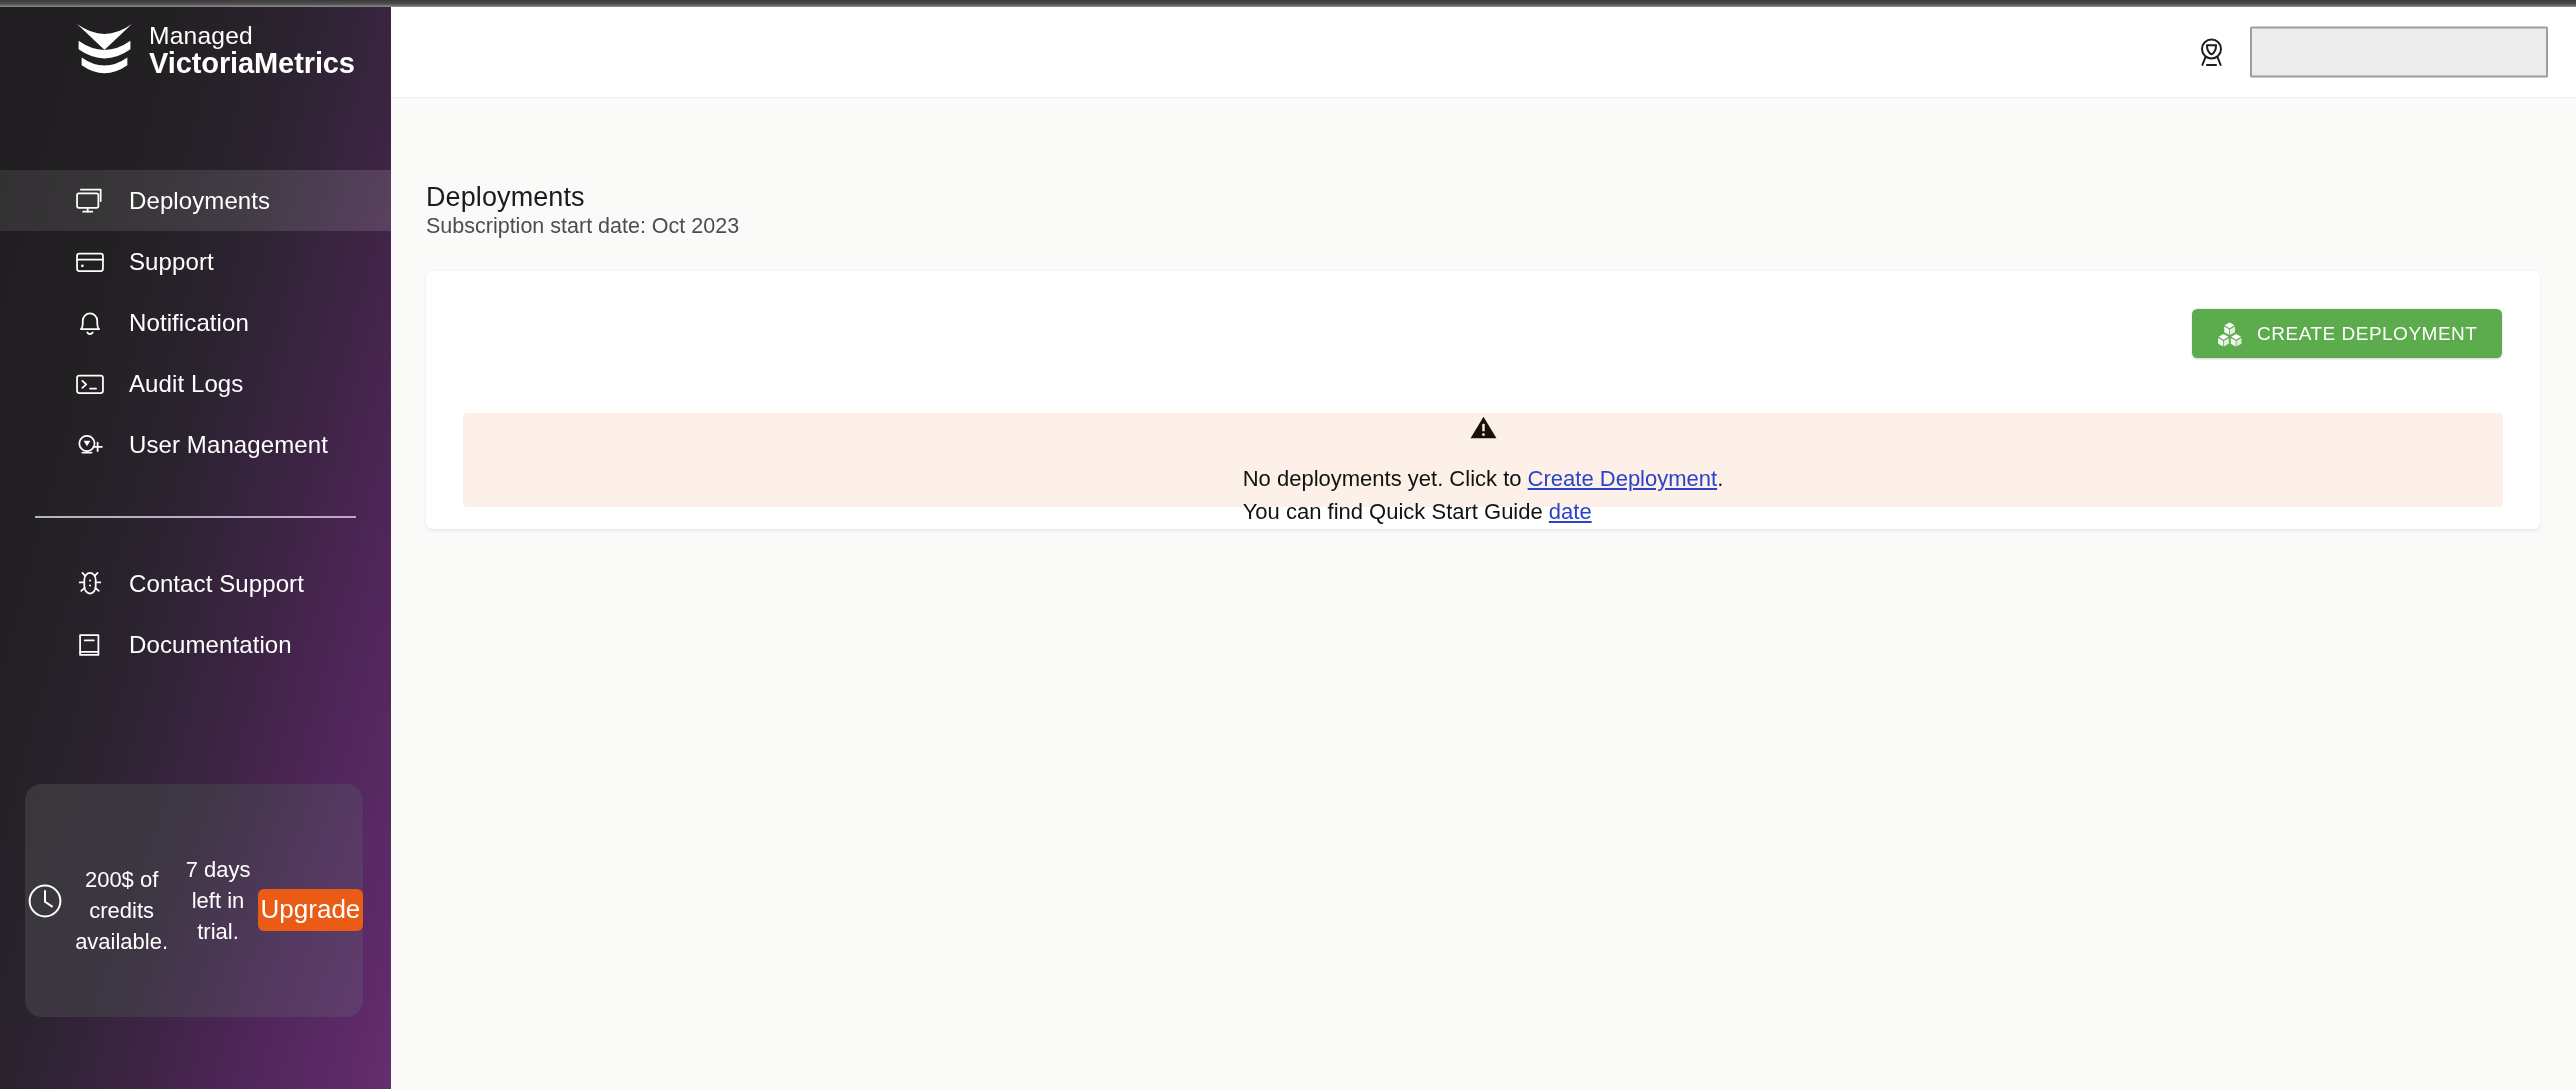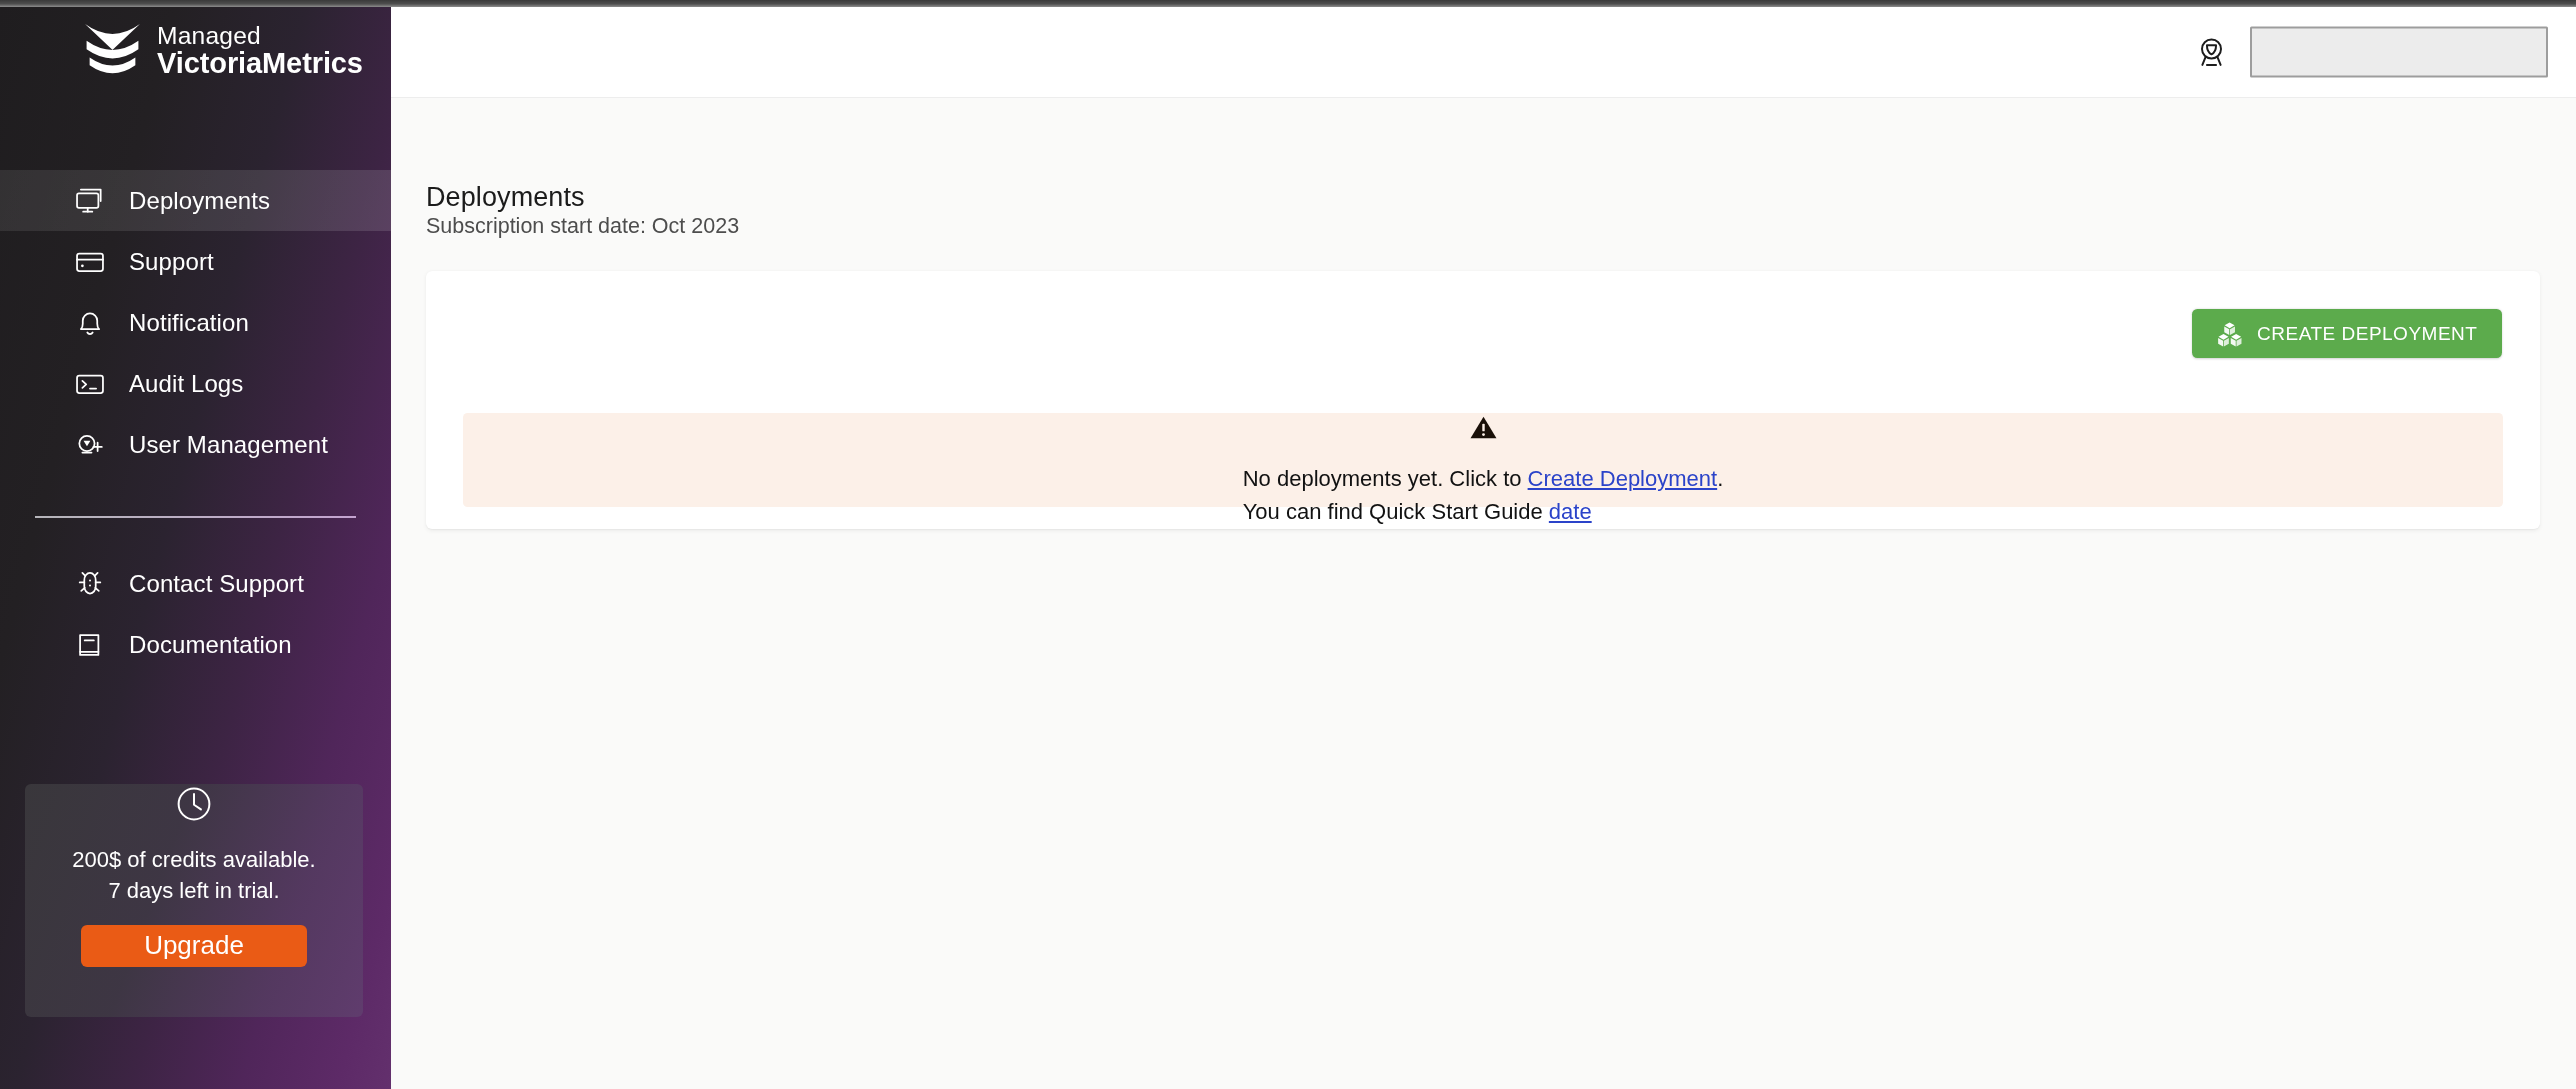--- a/index.html
+++ b/index.html
@@ -43,21 +43,21 @@
         #3d2444 62%,
         #50265a 78%,
         #5d2a67 92%,
         #63306d 100%);
     overflow: hidden;
     z-index: 40;
   }
 
   .sidebar-logo {
     position: absolute;
-    top: 18.4px; left: 82px;
+    top: 18.4px; left: 74px;
     display: flex;
     align-items: center;
     gap: 14px;
   }
   .logo-mark { width: 61px; height: 64px; flex: 0 0 auto; }
   .logo-text { display: flex; flex-direction: column; line-height: 1.02; }
   .logo-line1 {
     font-size: 24.6px;
     color: #ffffff;
     font-weight: 400;
@@ -114,28 +114,27 @@
 
   .nav-group-secondary { position: absolute; top: 553px; left: 0; width: 391px; }
 
   
   .trial-card {
     position: absolute;
     left: 25px;
     top: 784px;
     width: 338px;
     height: 233px;
-    border-radius: 6px;
+    border-radius: 17px;
     background: linear-gradient(110deg,
       rgba(58,56,60,0.95) 0%,
       rgba(62,55,68,0.95) 40%,
       rgba(84,58,96,0.92) 75%,
       rgba(96,62,110,0.9) 100%);
     display: flex;
-    flex-direction: column;
     align-items: center;
   }
   .trial-clock { width: 40px; height: 40px; }
   .trial-line {
     font-size: 22px;
     color: #ffffff;
     text-align: center;
     line-height: 1.42;
     margin-top: 0;
   }

